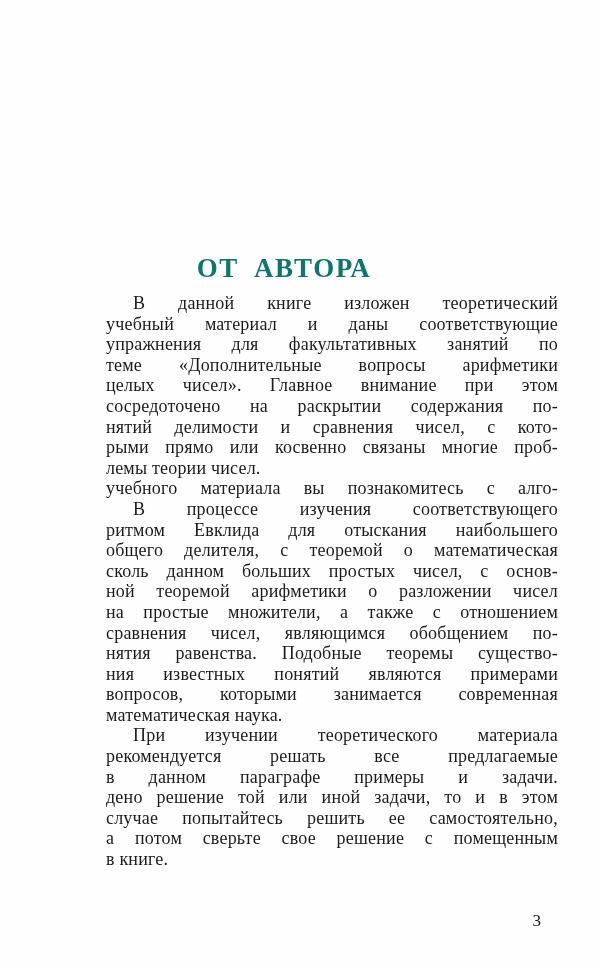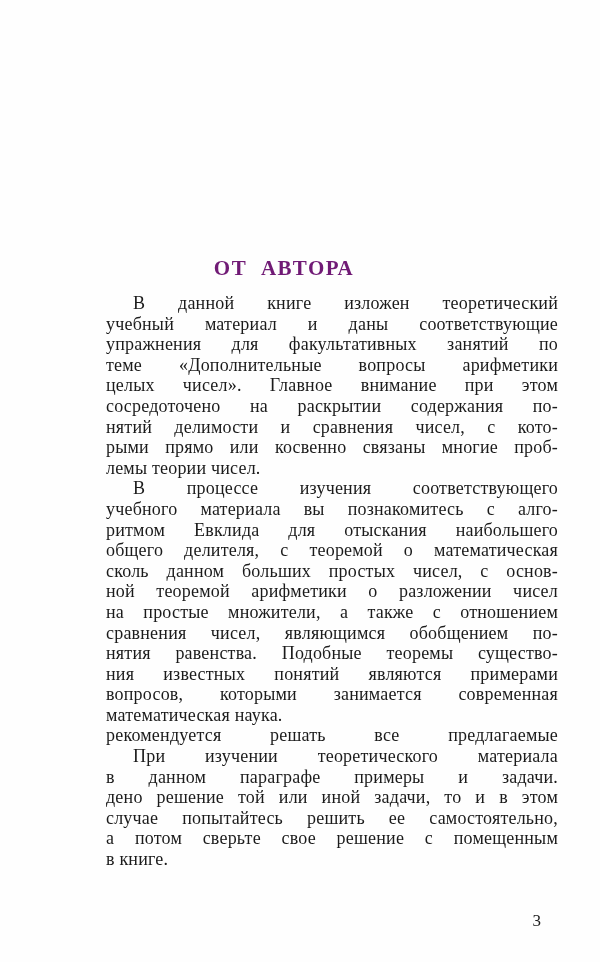--- a/index.html
+++ b/index.html
@@ -15,26 +15,26 @@
     overflow: hidden;
     font-family: "Liberation Serif", "DejaVu Serif", serif;
     color: #1b1b1b;
   }
   .heading {
     position: absolute;
     top: 256px;
     left: 58px;
     width: 452px;
     text-align: center;
-    font-size: 21px;
+    font-size: 27px;
     font-weight: bold;
     letter-spacing: 1.5px;
     word-spacing: 7px;
     line-height: 24px;
-    color: #701a75;
+    color: #0f766e;
     font-family: Liberation Serif, serif;
   }
   .body-text {
     position: absolute;
     top: 293px;
     left: 58px;
     width: 452px;
     font-size: 18px;
     line-height: 20.6px;
     letter-spacing: 0.2px;
@@ -71,34 +71,34 @@
   <div class="body-text">
       <div class="line first">В данной книге изложен теоретический</div>
       <div class="line">учебный материал и даны соответствующие</div>
       <div class="line">упражнения для факультативных занятий по</div>
       <div class="line">теме «Дополнительные вопросы арифметики</div>
       <div class="line">целых чисел». Главное внимание при этом</div>
       <div class="line">сосредоточено на раскрытии содержания по-</div>
       <div class="line">нятий делимости и сравнения чисел, с кото-</div>
       <div class="line">рыми прямо или косвенно связаны многие проб-</div>
       <div class="line last">лемы теории чисел.</div>
+      <div class="line">учебного материала вы познакомитесь с алго-</div>
       <div class="line first">В процессе изучения соответствующего</div>
-      <div class="line">учебного материала вы познакомитесь с алго-</div>
       <div class="line">ритмом Евклида для отыскания наибольшего</div>
       <div class="line">общего делителя, с теоремой о математическая</div>
       <div class="line">сколь данном больших простых чисел, с основ-</div>
       <div class="line">ной теоремой арифметики о разложении чисел</div>
       <div class="line">на простые множители, а также с отношением</div>
       <div class="line">сравнения чисел, являющимся обобщением по-</div>
       <div class="line">нятия равенства. Подобные теоремы существо-</div>
       <div class="line">ния известных понятий являются примерами</div>
       <div class="line">вопросов, которыми занимается современная</div>
       <div class="line last">математическая наука.</div>
+      <div class="line first">При изучении теоретического материала</div>
       <div class="line">рекомендуется решать все предлагаемые</div>
-      <div class="line first">При изучении теоретического материала</div>
       <div class="line">в данном параграфе примеры и задачи.</div>
       <div class="line">дено решение той или иной задачи, то и в этом</div>
       <div class="line">случае попытайтесь решить ее самостоятельно,</div>
       <div class="line">а потом сверьте свое решение с помещенным</div>
       <div class="line last">в книге.</div>
     </div>
 
   <div class="folio">3</div>
 </div>
 

